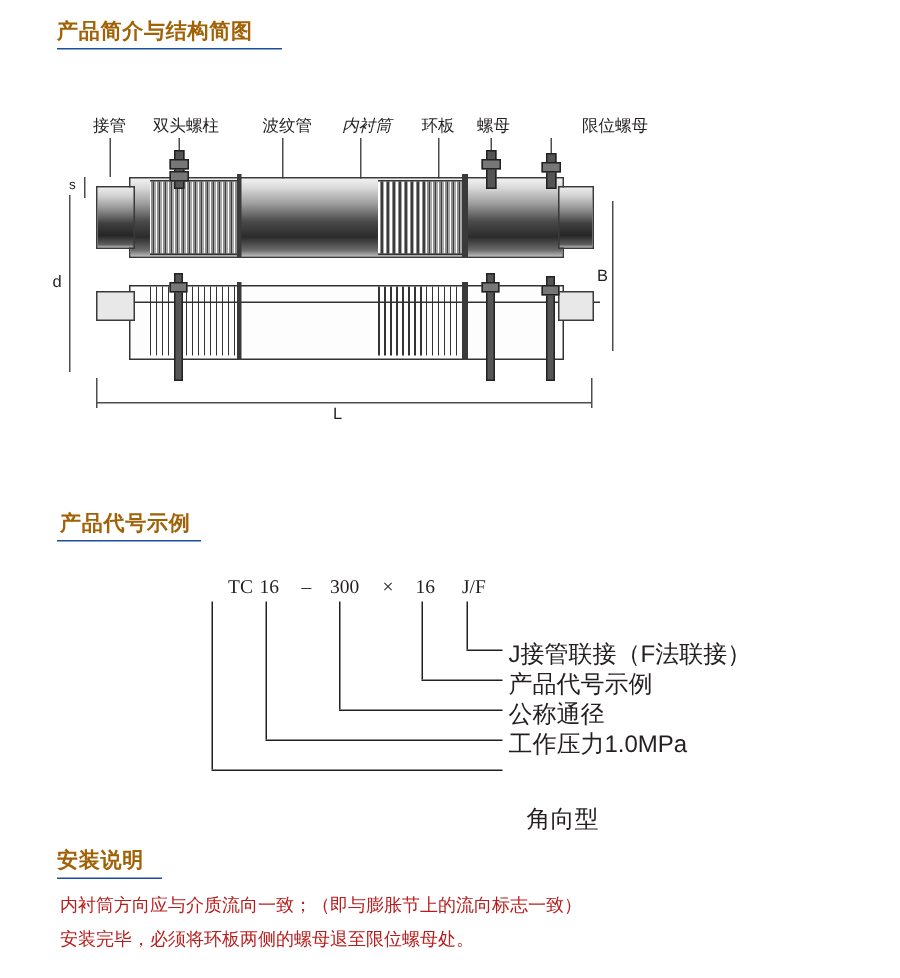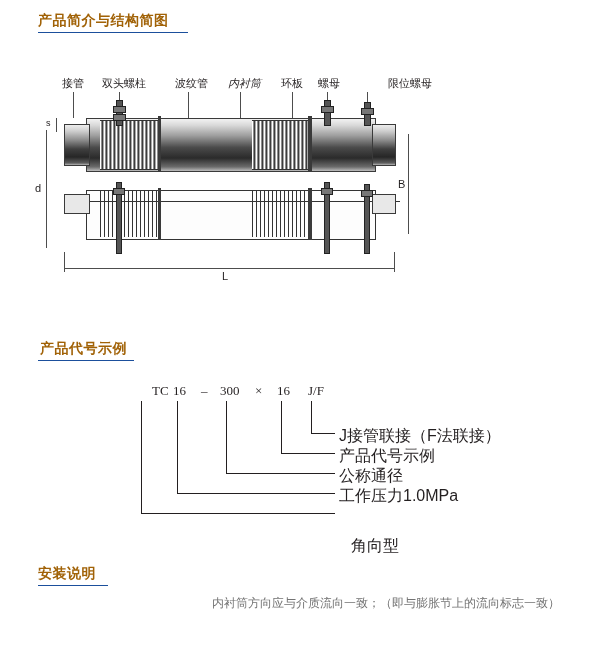--- a/index.html
+++ b/index.html
@@ -141,22 +141,21 @@
   #install {
     position: absolute;
     left: 40px;
     top: 595px;
     width: 520px;
   }
   #install p {
     margin: 0 0 7px 0;
     font-size: 12px;
     line-height: 16px;
-    color: #737373;
-    text-align: right;
+    color: #b91c1c;
   }
 </style>
 </head>
 <body>
 
 <div class="section-title" style="left:38px; top:12px;">产品简介与结构简图</div>
 <div class="title-underline" style="left:38px; top:32px; width:150px;"></div>
 
 <div id="fig1">
 
@@ -261,13 +260,14 @@
   <div class="cl" style="left:21px; top:26px; width:1px; height:112px;"></div>
   <div class="cl" style="left:21px; top:138px; width:194px; height:1px;"></div>
   <div class="code-note" style="left:231px; top:131px;margin-top:30px;">角向型</div>
 </div>
 
 <div class="section-title" style="left:38px; top:565px;">安装说明</div>
 <div class="title-underline" style="left:38px; top:585px; width:70px;"></div>
 
 <div id="install">
   <p>内衬筒方向应与介质流向一致；（即与膨胀节上的流向标志一致）</p>
+  <p>安装完毕，必须将环板两侧的螺母退至限位螺母处。</p>
 </div>
 
 </body></html>

